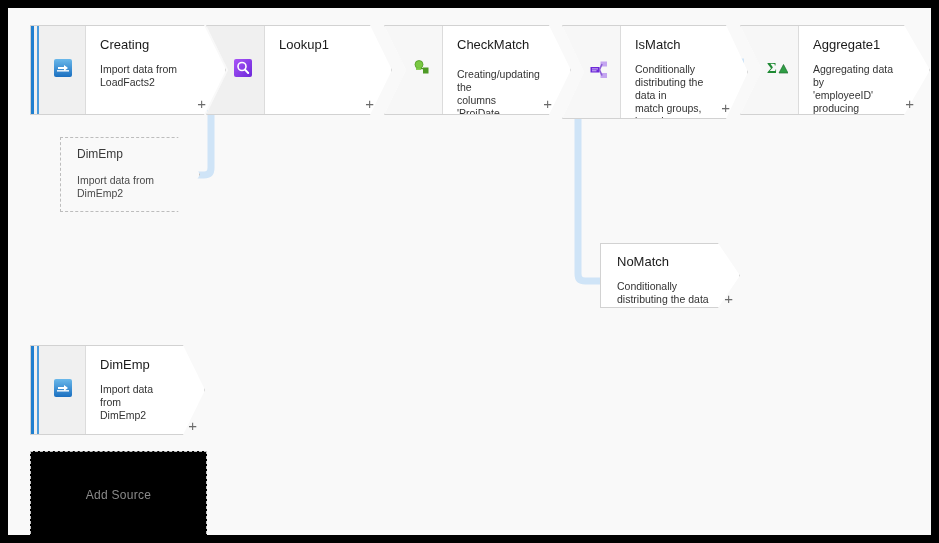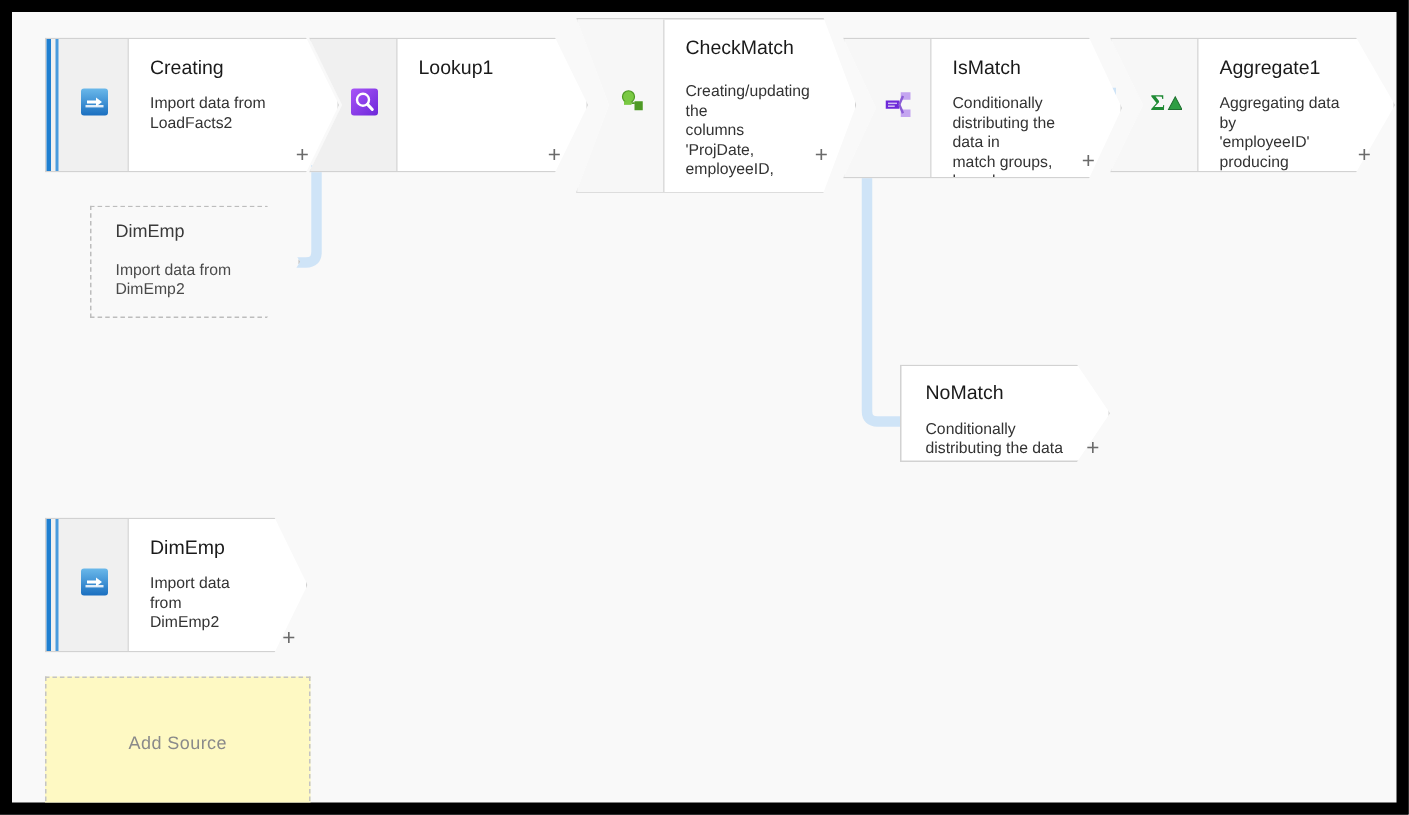--- a/index.html
+++ b/index.html
@@ -117,21 +117,21 @@
     border: 1px dashed #bdbdbd;
   }
   .ghost .text-col { padding-left: 16px; }
   .ghost .node-title { color: #3a3a3a; }
   .ghost .node-desc { color: #4a4a4a; }
 
   
   .add-box {
     position: absolute;
     border: 1px dashed #c4c4c4;
-    background: #fef9c3;
+    background: #000000;
     display: flex;
     align-items: center;
     justify-content: center;
     font-size: 12px;
     color: #8a8a8a;
     letter-spacing: .3px;
   }
 
   
   .ic { display: block; }
@@ -206,21 +206,21 @@
             </svg>
           </span>
         </div>
         <div class="text-col">
           <div class="node-title">Lookup1</div>
         </div>
       </div>
       <span class="plus" style="right:18px; bottom:4px;">+</span>
     </div>
 
-    <div class="node" style="left:376px; top:17px; width:186px; height:90px;align-items:center;">
+    <div class="node" style="left:376px; top:17px; width:186px; height:90px;">
       <div class="node-body" style="-webkit-clip-path:polygon(0 0, calc(100% - 22px) 0, 100% 50%, calc(100% - 22px) 100%, 0 100%, 22px 50%); clip-path:polygon(0 0, calc(100% - 22px) 0, 100% 50%, calc(100% - 22px) 100%, 0 100%, 22px 50%);">
         <div class="icon-col" style="width:58px; padding-left:14px; background:#f7f7f7;">
           <span class="ic">
             <svg width="20" height="20" viewBox="0 0 20 20">
               <circle cx="8" cy="6.5" r="4" fill="#7ac943"></circle>
               <circle cx="8" cy="6.5" r="4" fill="none" stroke="#4e9a25" stroke-width=".8"></circle>
               <rect x="12" y="9.5" width="5.5" height="6" fill="#4e9a25"></rect>
               <rect x="5" y="9.5" width="5" height="2.4" fill="#7ac943"></rect>
               <path d="M10 10.7 h2.2" stroke="#4e9a25" stroke-width="1.2"></path>
             </svg>

